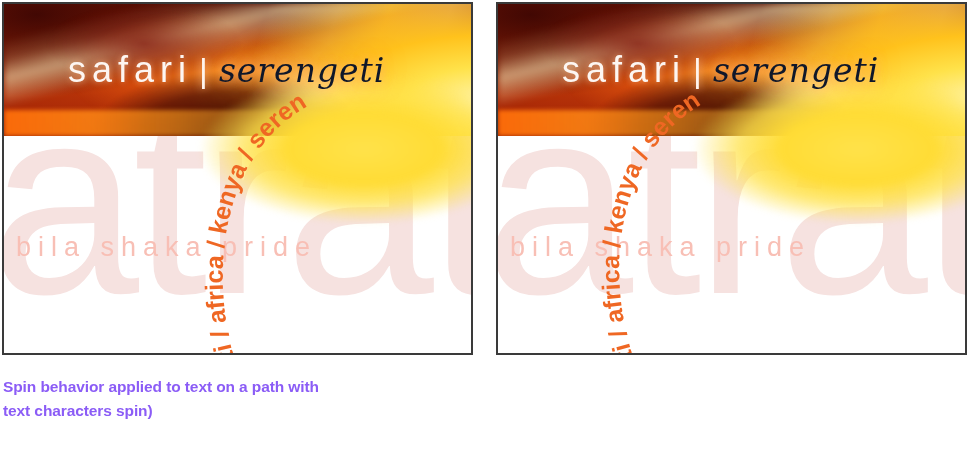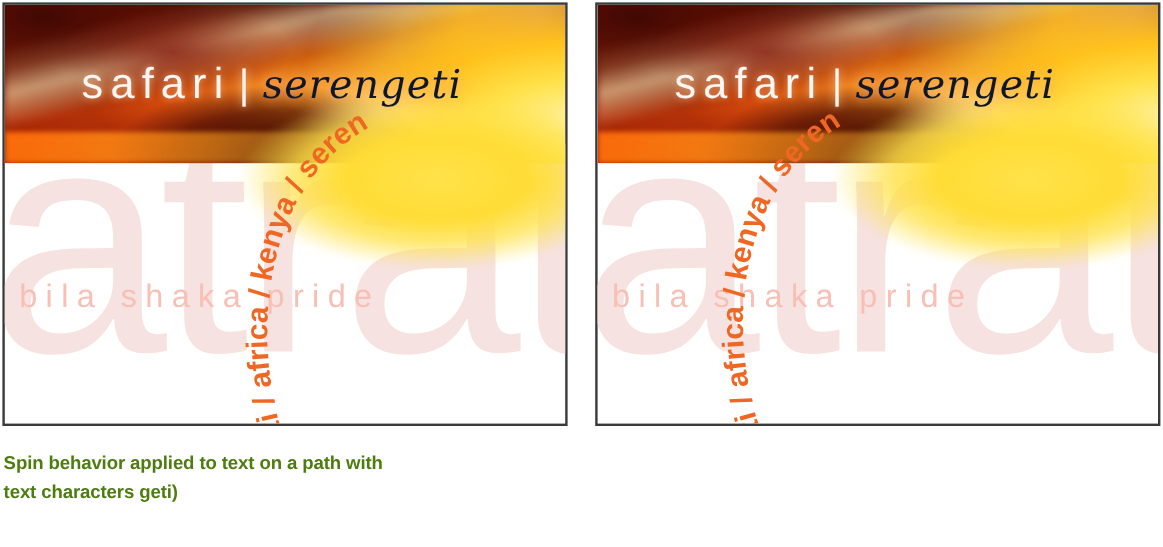--- a/index.html
+++ b/index.html
@@ -164,21 +164,21 @@
     fill: #ef6723;
   }
 
   
   .caption {
     position: absolute;
     top: 373px;
     font-size: 15.5px;
     font-weight: bold;
     line-height: 1.52;
-    color: #4d7c0f;
+    color: #8b5cf6;
     letter-spacing: -0.1px;
   }
   .caption.left  { left: 1px;   width: 470px; }
   .caption .ln { display: block; white-space: nowrap; }
 </style>
 </head>
 <body>
 
 <div class="page">
 
@@ -217,21 +217,21 @@
               <tspan rotate="34 30 26 22 18 14 12 10 8 6 -22 -26 -30 -34 -38 -42 -46 28 24 20 16 12 8 4 0 -4 -8 -12">g</tspan><tspan>e</tspan><tspan>t</tspan><tspan>i</tspan><tspan> </tspan><tspan>/</tspan><tspan> </tspan><tspan>a</tspan><tspan>f</tspan><tspan>r</tspan><tspan>i</tspan><tspan>c</tspan><tspan>a</tspan><tspan> </tspan><tspan>/</tspan><tspan> </tspan><tspan>k</tspan><tspan>e</tspan><tspan>n</tspan><tspan>y</tspan><tspan>a</tspan><tspan> </tspan><tspan>/</tspan><tspan> </tspan><tspan>s</tspan><tspan>e</tspan><tspan>r</tspan><tspan>e</tspan><tspan>n</tspan>
             </textPath>
           </text>
         </svg>
       </div>
 
     </div>
 
     <div class="caption left">
       <span class="ln">Spin behavior applied to text on a path with</span>
-      <span class="ln">text characters geti)</span>
+      <span class="ln">text characters spin)</span>
     </div>
   </div>
 
   <div class="figure right">
     <div class="panel">
 
       <div class="watermark">atratr</div>
 
       <div class="tagline">bila shaka pride</div>
 

